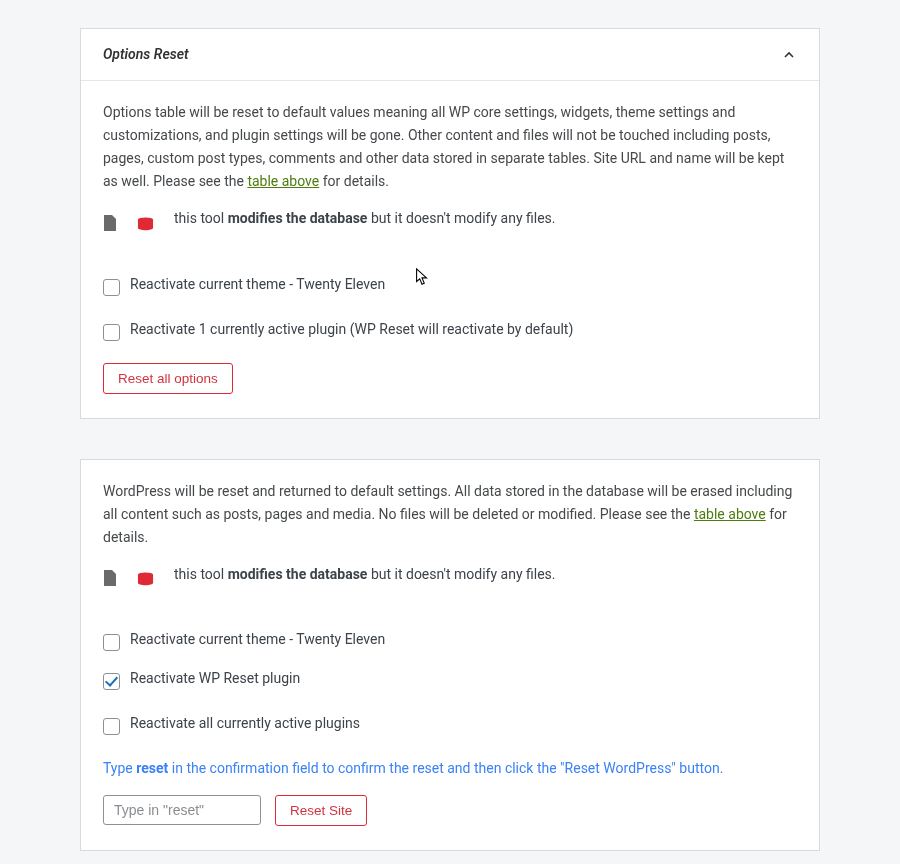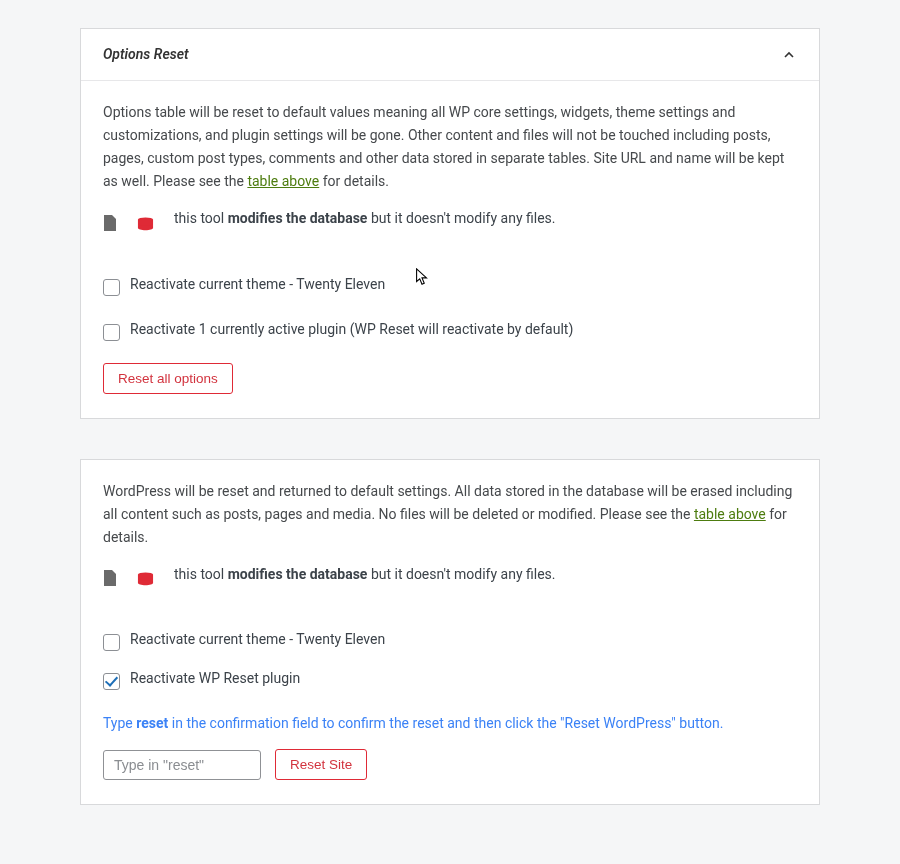--- a/index.html
+++ b/index.html
@@ -201,20 +201,24 @@
     </div>
 
     <div class="checkbox-row" style="margin-top:42px">
       <span class="cb"></span>
       <span class="cb-label">Reactivate current theme - Twenty Eleven</span>
     </div>
     <div class="checkbox-row" style="">
       <span class="cb checked"></span>
       <span class="cb-label">Reactivate WP Reset plugin</span>
     </div>
+    <div class="checkbox-row" style="margin-top:22px">
+      <span class="cb"></span>
+      <span class="cb-label">Reactivate all currently active plugins</span>
+    </div>
 
     <p class="confirm-text">
       <span>Type </span><strong>reset</strong><span> in the confirmation field to confirm the reset and then click the "Reset WordPress" button.</span>
     </p>
 
     <div class="confirm-row">
       <input type="text" class="text-input" placeholder="Type in &quot;reset&quot;" style="">
       <button class="btn-outline" style="margin-top:0">Reset Site</button>
     </div>
   </div>

